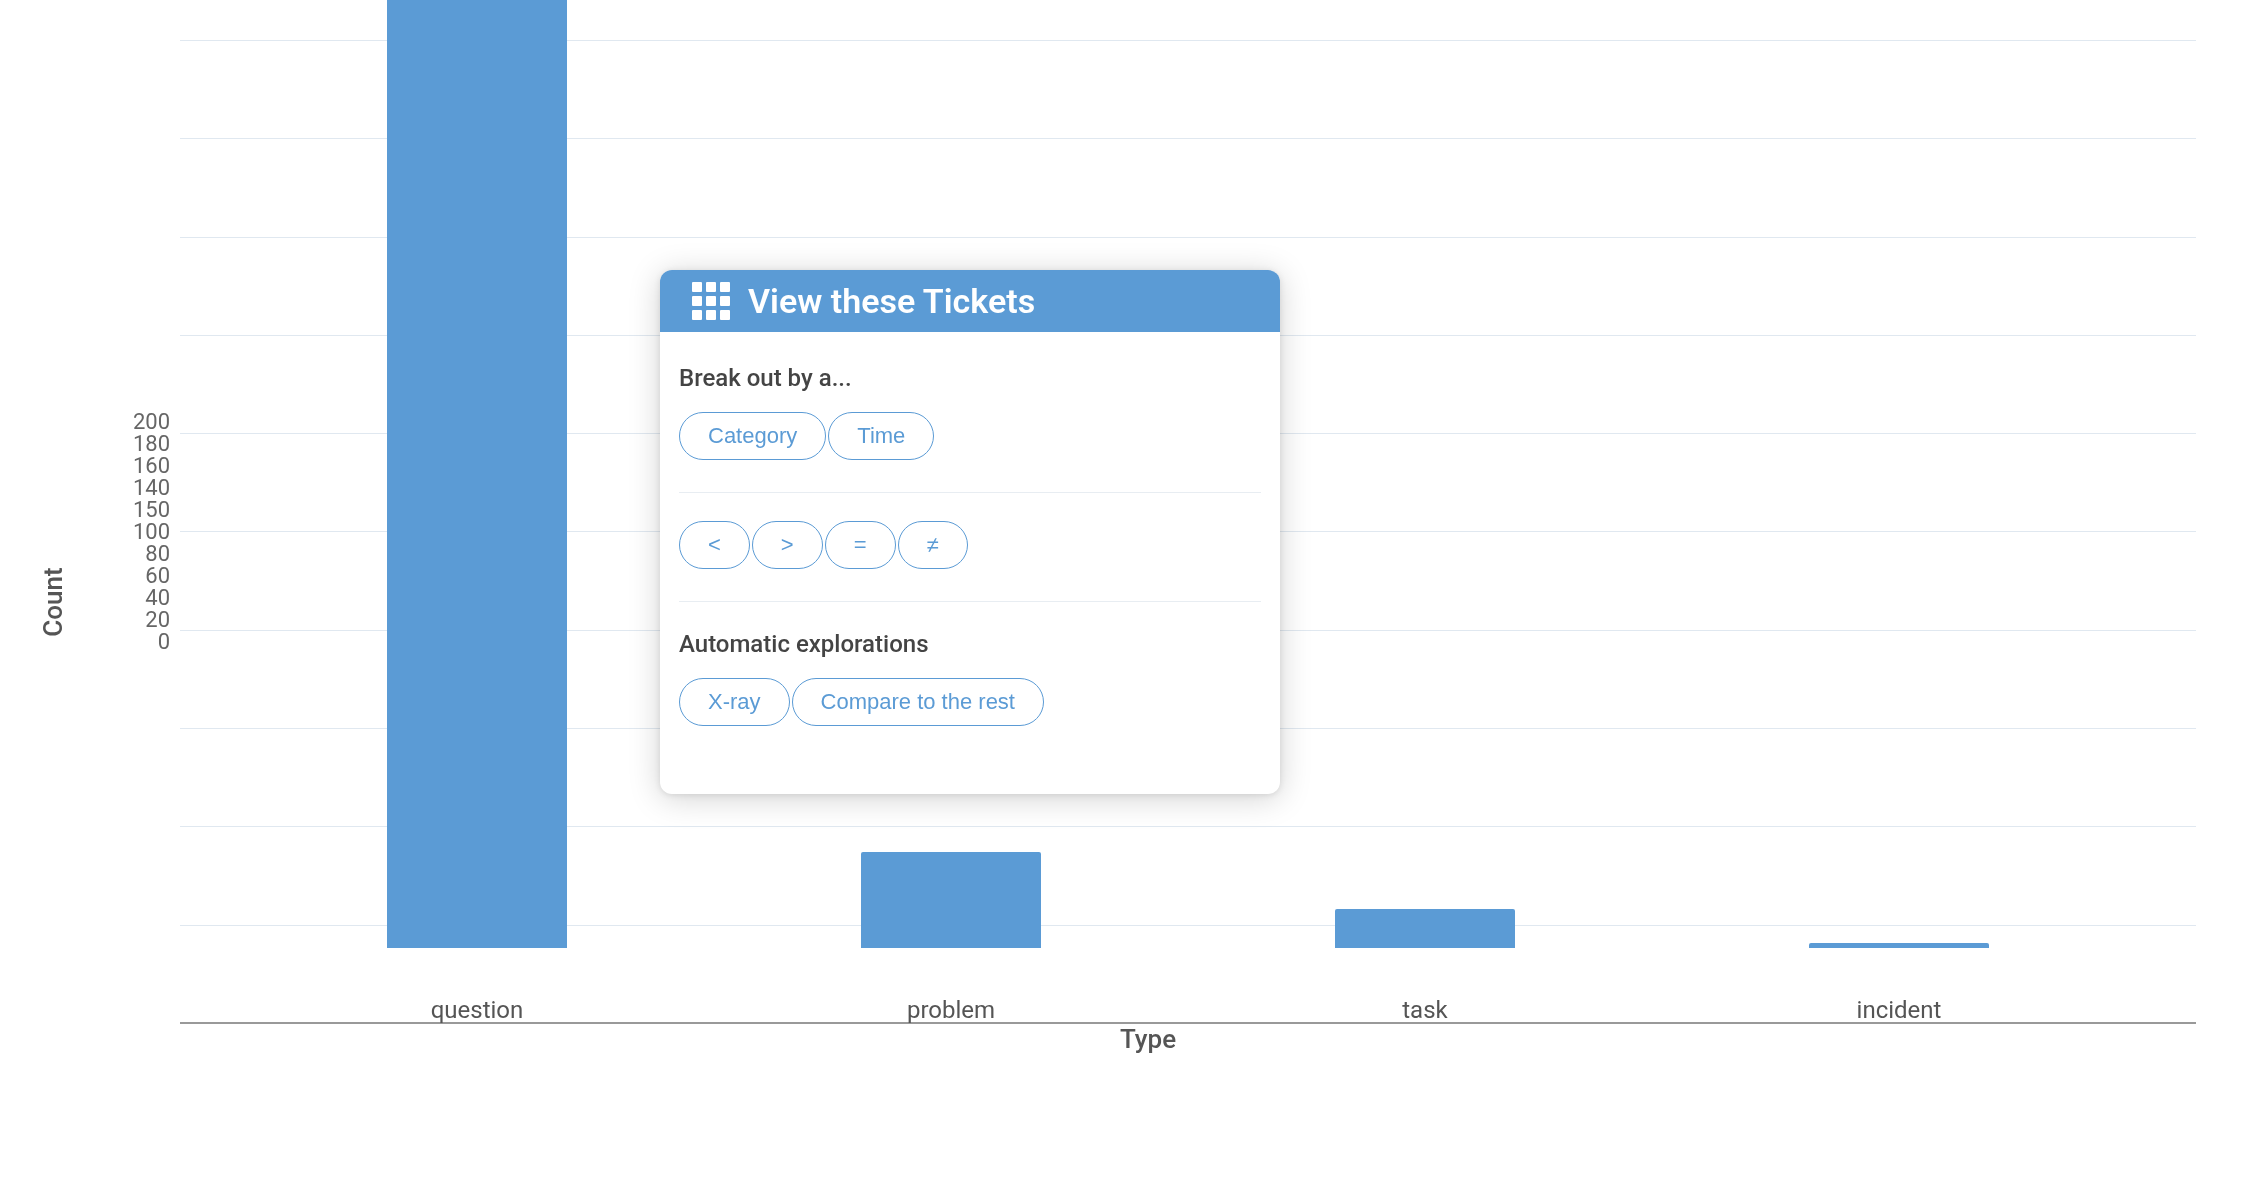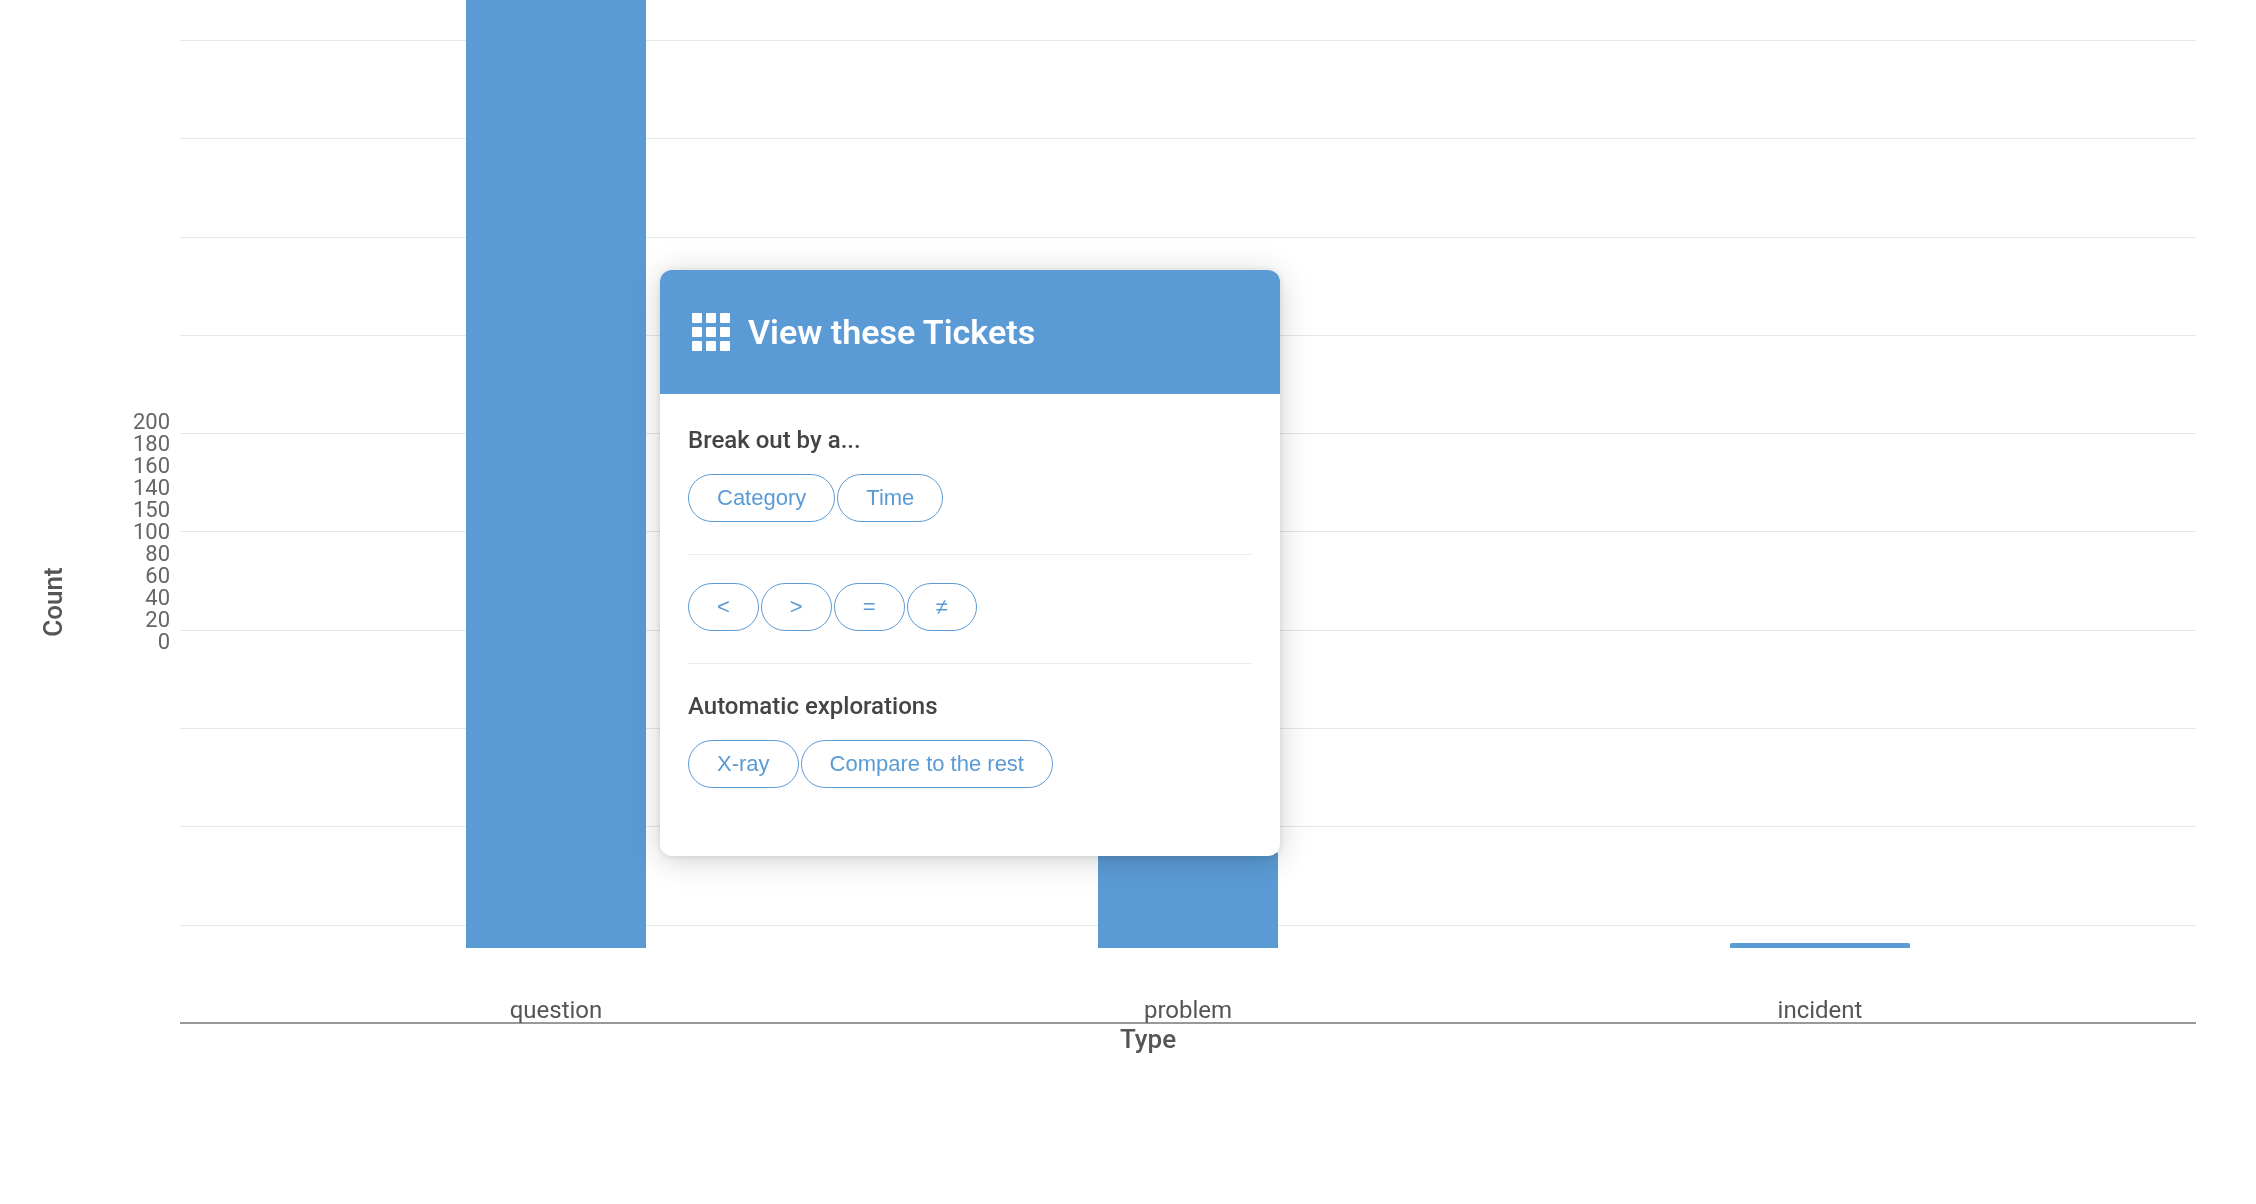--- a/index.html
+++ b/index.html
@@ -136,21 +136,21 @@
       width: 620px;
       background: #fff;
       border-radius: 12px;
       box-shadow: 0 4px 32px rgba(0,0,0,0.18), 0 1px 6px rgba(0,0,0,0.10);
       overflow: hidden;
       z-index: 10;
     }
 
     .popup-header {
       background: #5b9bd5;
-      padding: 42px 32px;
+      padding: 11px 32px;
       display: flex;
       align-items: center;
       gap: 18px;
     }
 
     .popup-grid-icon {
       display: grid;
       grid-template-columns: repeat(3, 10px);
       gap: 4px;
     }
@@ -163,21 +163,21 @@
       display: block;
     }
 
     .popup-header-text {
       font-size: 34px;
       font-weight: 600;
       color: #fff;
     }
 
     .popup-body {
-      padding: 32px 28px 36px;
+      padding: 32px 19px 36px;
     }
 
     .popup-section-title {
       font-size: 24px;
       color: #444;
       margin-bottom: 20px;
       font-weight: 500;
     }
 
     .popup-buttons-row {
@@ -250,20 +250,24 @@
 
     <div class="bar-group">
           <div class="bar" style="height: 965px;"></div>
           <div class="bar-label">question</div>
         </div>
         <div class="bar-group">
           <div class="bar" style="height: 96px;"></div>
           <div class="bar-label">problem</div>
         </div>
         <div class="bar-group">
+          <div class="bar" style="height: 39px;"></div>
+          <div class="bar-label">task</div>
+        </div>
+        <div class="bar-group">
           <div class="bar" style="height: 5px;"></div>
           <div class="bar-label">incident</div>
         </div>
       </div>
 
     <div class="x-axis-label">Type</div>
   </div>
 
   <div class="popup">
     <div class="popup-header">

